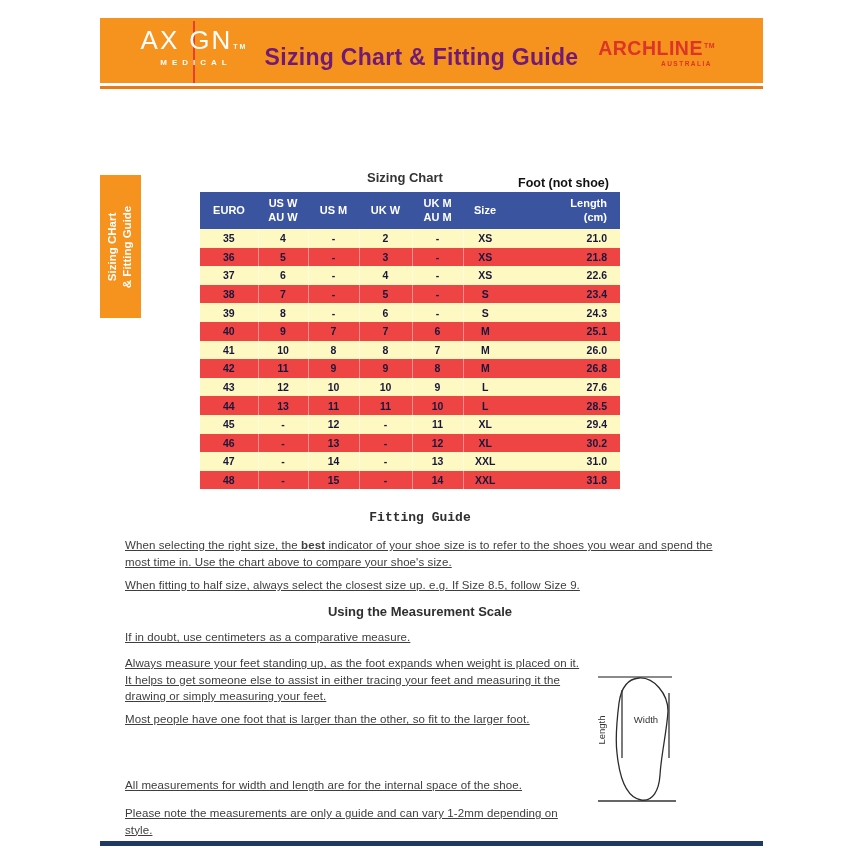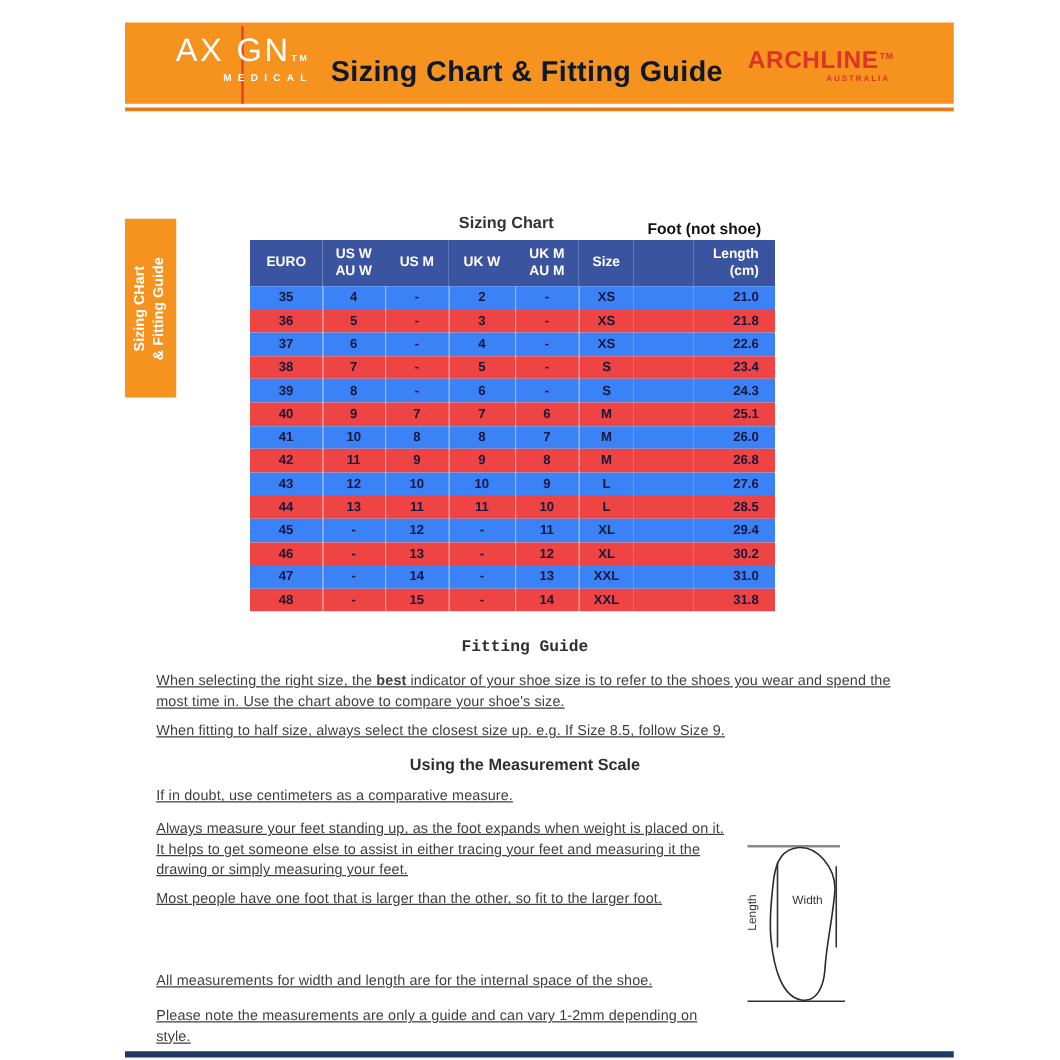--- a/index.html
+++ b/index.html
@@ -8,23 +8,23 @@
 
   
   .banner{position:absolute;left:100px;top:18px;width:663px;height:65px;background:#F6921E;}
   .banner-underline{position:absolute;left:100px;top:86px;width:663px;height:3px;background:#EB7A15;}
   .axign{position:absolute;left:38px;top:8px;width:112px;}
   .axign-top{display:flex;justify-content:center;align-items:baseline;color:#fff;
              font-size:26px;font-weight:400;letter-spacing:2px;position:relative;z-index:1;line-height:1.1;}
   .axign-g1{margin-right:5px;} .axign-g2{margin-left:5px;}
   .axign-line{position:absolute;left:55px;top:-5px;width:2px;height:62px;background:#E8402F;z-index:0;}
   .axign-sub{position:relative;z-index:1;color:#fff;font-size:8px;font-weight:bold;letter-spacing:5px;
-             text-align:right;margin-top:3px;padding-left:4px;}
+             text-align:center;margin-top:3px;padding-left:4px;}
   .tm{font-size:7px;vertical-align:super;margin-left:1px;font-weight:bold;}
-  .banner-title{position:absolute;left:0;right:20px;top:26px;text-align:center;color:#0f172a;
+  .banner-title{position:absolute;left:0;right:20px;top:26px;text-align:center;color:#701a75;
                 font-size:23px;font-weight:bold;letter-spacing:0.3px;}
   .archline{position:absolute;right:48px;top:21px;text-align:right;}
   .archline-name{color:#DD3427;font-size:19.5px;font-weight:bold;letter-spacing:0.5px;line-height:1;}
   .tm-red{color:#DD3427;}
   .archline-sub{color:#DD3427;font-size:6.5px;font-weight:bold;letter-spacing:1.5px;margin-top:1px;margin-right:3px;}
 
   
   .side-tab{position:absolute;left:100px;top:175px;width:41px;height:143px;background:#F6921E;
             display:flex;align-items:center;justify-content:center;}
   .side-tab-text{transform:rotate(-90deg);white-space:nowrap;text-align:center;color:#fff;
@@ -35,21 +35,21 @@
   .chart-title{position:absolute;left:300px;top:170px;width:210px;text-align:center;
                font-size:13px;font-weight:bold;color:#333;}
   .foot-label{position:absolute;left:518px;top:176px;font-size:12.5px;font-weight:bold;color:#111;}
   .sizing-table{position:absolute;left:200px;top:192px;width:420px;border-collapse:collapse;
                 table-layout:fixed;}
   .sizing-table th{background:#3B54A0;color:#fff;font-size:11px;font-weight:bold;height:37px;
                    vertical-align:middle;text-align:center;line-height:1.2;padding:0;}
   .sizing-table td{height:18.6px;text-align:center;font-size:10.5px;font-weight:bold;
                    color:#17173B;padding:0;}
   .sizing-table th:nth-child(8),.sizing-table td:nth-child(8){text-align:right;padding-right:13px;}
-  .row-a td{background:#3b82f6;margin-top:40px;}
+  .row-a td{background:#fef9c3;margin-top:40px;}
   .row-b td{background:#ef4444;}
   .sizing-table tbody td:nth-child(-n+5){border-right:1px solid rgba(255,255,255,0.4);}
 
   
   .h2{position:absolute;font-size:13px;font-weight:bold;color:#2F2F2F;text-align:center;}
   .fitting-title{left:120px;top:510px;width:600px;font-family:Liberation Mono, monospace;}
   .measure-title{left:120px;top:604px;width:600px;}
   .body{position:absolute;margin:0;font-size:11.5px;color:#3E3E3E;line-height:1.45;letter-spacing:0.1px;text-decoration:underline;}
   .p1{left:125px;top:537px;width:597px;}
   .p2{left:125px;top:577px;width:597px;}

